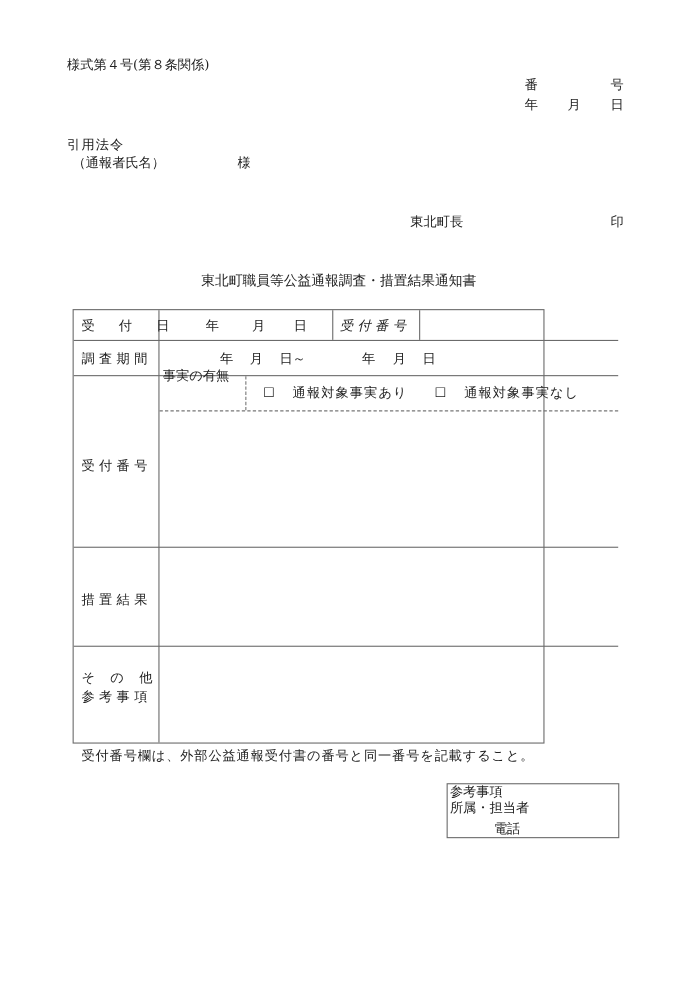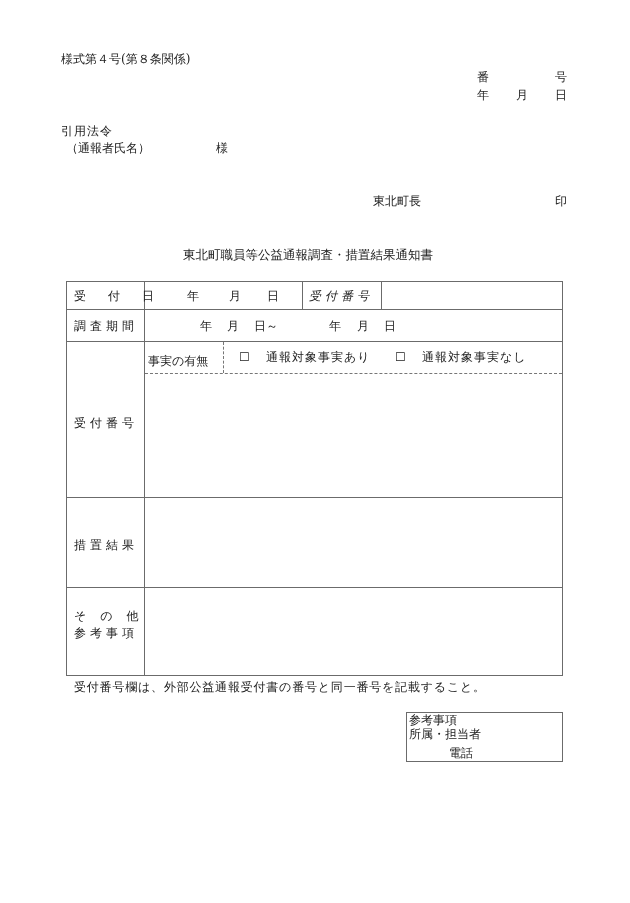--- a/index.html
+++ b/index.html
@@ -5,21 +5,21 @@
     html, body { margin: 0; padding: 0; }
     body {
       width: 630px; height: 903px; background: #ffffff; position: relative;
       font-family: "DejaVu Serif", "Liberation Serif", serif;
       color: #222; font-size: 12px; overflow: hidden;
     }
     .abs { position: absolute; white-space: nowrap; line-height: 14px; }
     .spaced { letter-spacing: 2px; }
 
     
-    .tbl { position: absolute; left: 66px; top: 281px; width: 497px; height: 395px;
+    .tbl { position: absolute; left: 66px; top: 281px; width: 429px; height: 395px;
            border: 1px solid #6b6b6b; box-sizing: border-box; }
     .hline { position: absolute; left: 0; height: 0; border-top: 1px solid #6b6b6b; }
     .vline { position: absolute; width: 0; border-left: 1px solid #6b6b6b; }
     .dash-h { position: absolute; height: 0; border-top: 1px dashed #777; }
     .dash-v { position: absolute; width: 0; border-left: 1px dashed #777; }
     .cell-text { position: absolute; white-space: nowrap; line-height: 14px; }
 
     .contact { position: absolute; left: 406px; top: 712px; width: 157px; height: 50px;
                border: 1px solid #6b6b6b; box-sizing: border-box; }
   </style>
@@ -66,21 +66,21 @@
 
   <div class="cell-text" style="left:7px; top:37px; letter-spacing:4px;">調査期間</div>
   <div class="cell-text" style="left:133px; top:37px;">年</div>
   <div class="cell-text" style="left:160px; top:37px;">月</div>
   <div class="cell-text" style="left:187px; top:37px;">日～</div>
   <div class="cell-text" style="left:262px; top:37px;">年</div>
   <div class="cell-text" style="left:290px; top:37px;">月</div>
   <div class="cell-text" style="left:317px; top:37px;">日</div>
 
   <div class="cell-text" style="left:7px; top:134px; letter-spacing:4px;">受付番号</div>
-  <div class="cell-text" style="left:81px; top:72px;">事実の有無</div>
+  <div class="cell-text" style="left:81px; top:52px;">事実の有無</div>
   <div class="cell-text" style="left:172px; top:68px;">☐</div>
   <div class="cell-text" style="left:199px; top:68px; letter-spacing:1px;">通報対象事実あり</div>
   <div class="cell-text" style="left:328px; top:68px;">☐</div>
   <div class="cell-text" style="left:355px; top:68px; letter-spacing:1px;">通報対象事実なし</div>
   <div class="cell-text" style="left:80px; top:95px; width:412px; height:116px;"></div>
 
   <div class="cell-text" style="left:7px; top:256px; letter-spacing:4px;">措置結果</div>
   <div class="cell-text" style="left:80px; top:219px; width:412px; height:82px;"></div>
 
   <div class="cell-text" style="left:7px; top:327px; letter-spacing:1px;">そ　の　他</div>

